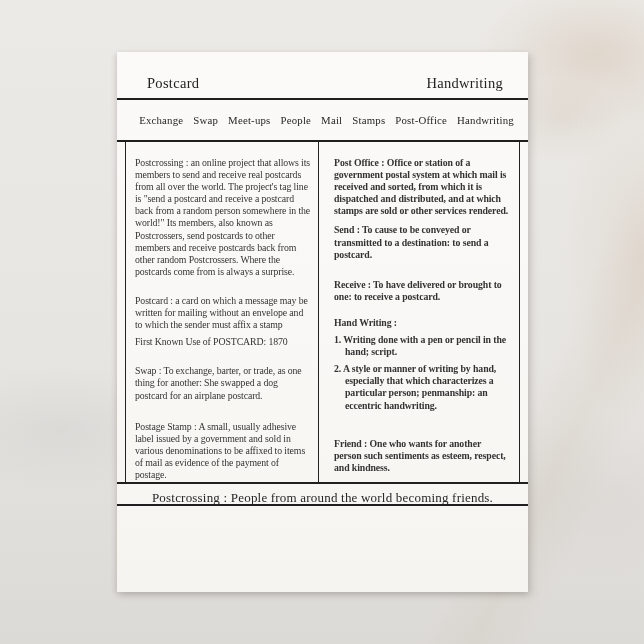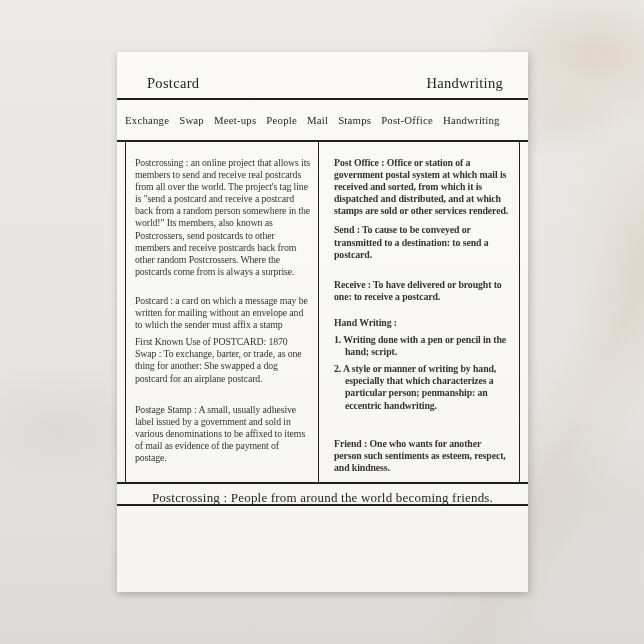--- a/index.html
+++ b/index.html
@@ -23,39 +23,39 @@
     box-shadow: 3px 3px 7px rgba(118,112,106,0.30), -2px 2px 5px rgba(118,112,106,0.18);
     color: #2d2d2d;
   }
   .hdr {
     height: 40px; padding: 0 25px 6px 30px;
     display: flex; justify-content: space-between; align-items: flex-end;
     font-size: 14.5px; color: #222; letter-spacing: 0.3px;
   }
   .rule { height: 2px; background: #1f1f1f; }
   .tags {
-    height: 40px; display: flex; align-items: center; 
+    height: 40px; display: flex; align-items: center; justify-content: center;
     gap: 10px; font-size: 10.8px; color: #262626; letter-spacing: 0.2px; margin-left: 8px;
   }
   .cols {
     height: 340px; margin: 0 8px; box-sizing: border-box;
     border-left: 1.5px solid #222; border-right: 1.5px solid #222;
     display: flex; overflow: hidden;
   }
   .col { flex: 1 1 0; box-sizing: border-box; overflow: hidden; }
   .col-left { border-right: 1.5px solid #222; padding: 13px 6px 0 9px; }
   .col-right { padding: 13px 8px 0 15px; font-weight: bold; }
   .col p {
     margin: 0; font-size: 9.8px; line-height: 12.1px;
     letter-spacing: -0.1px; color: #333;
   }
   .col-left p.p1 { margin-top: 2px; }
   .col-left p.p2 { margin-top: 17px; }
   .col-left p.p3 { margin-top: 5px; }
-  .col-left p.p4 { }
+  .col-left p.p4 { margin-top: 17px; }
   .col-left p.p5 { margin-top: 19px; }
   .col-right p.p1 { margin-top: 2px; }
   .col-right p.p2 { margin-top: 7px; }
   .col-right p.p3 { margin-top: 18px; }
   .col-right p.p4 { margin-top: 14px; }
   .col-right p.li { margin-top: 5px; padding-left: 11px; text-indent: -11px; }
   .col-right p.p7 { margin-top: 26px; }
   .footer-text {
     height: 20px; line-height: 27px; text-align: center;
     font-size: 13px; color: #262626; letter-spacing: 0.2px;

